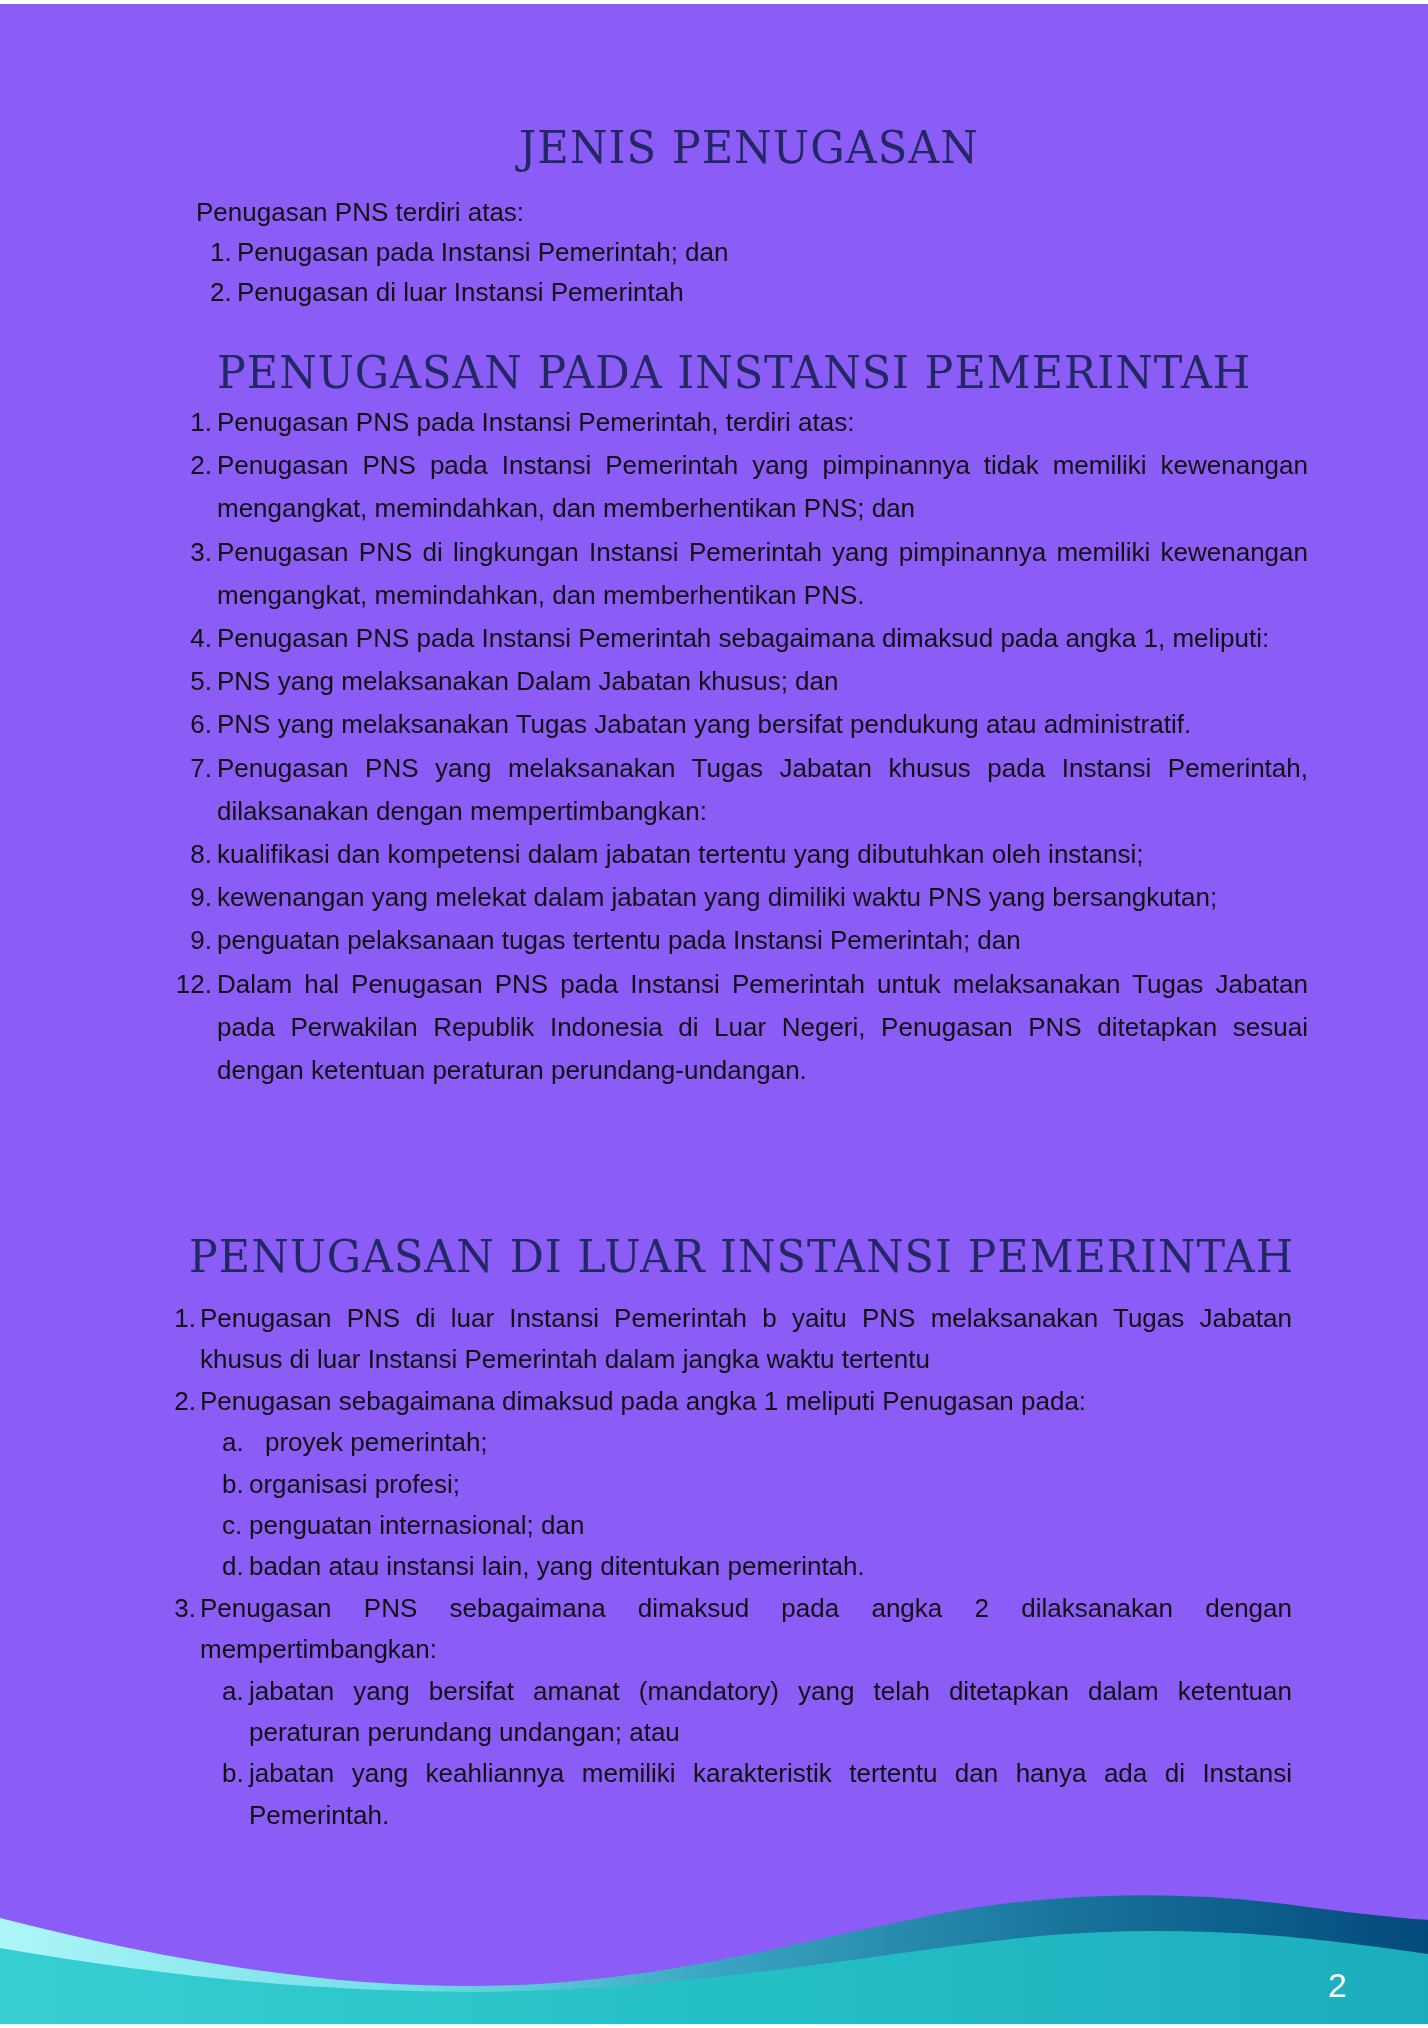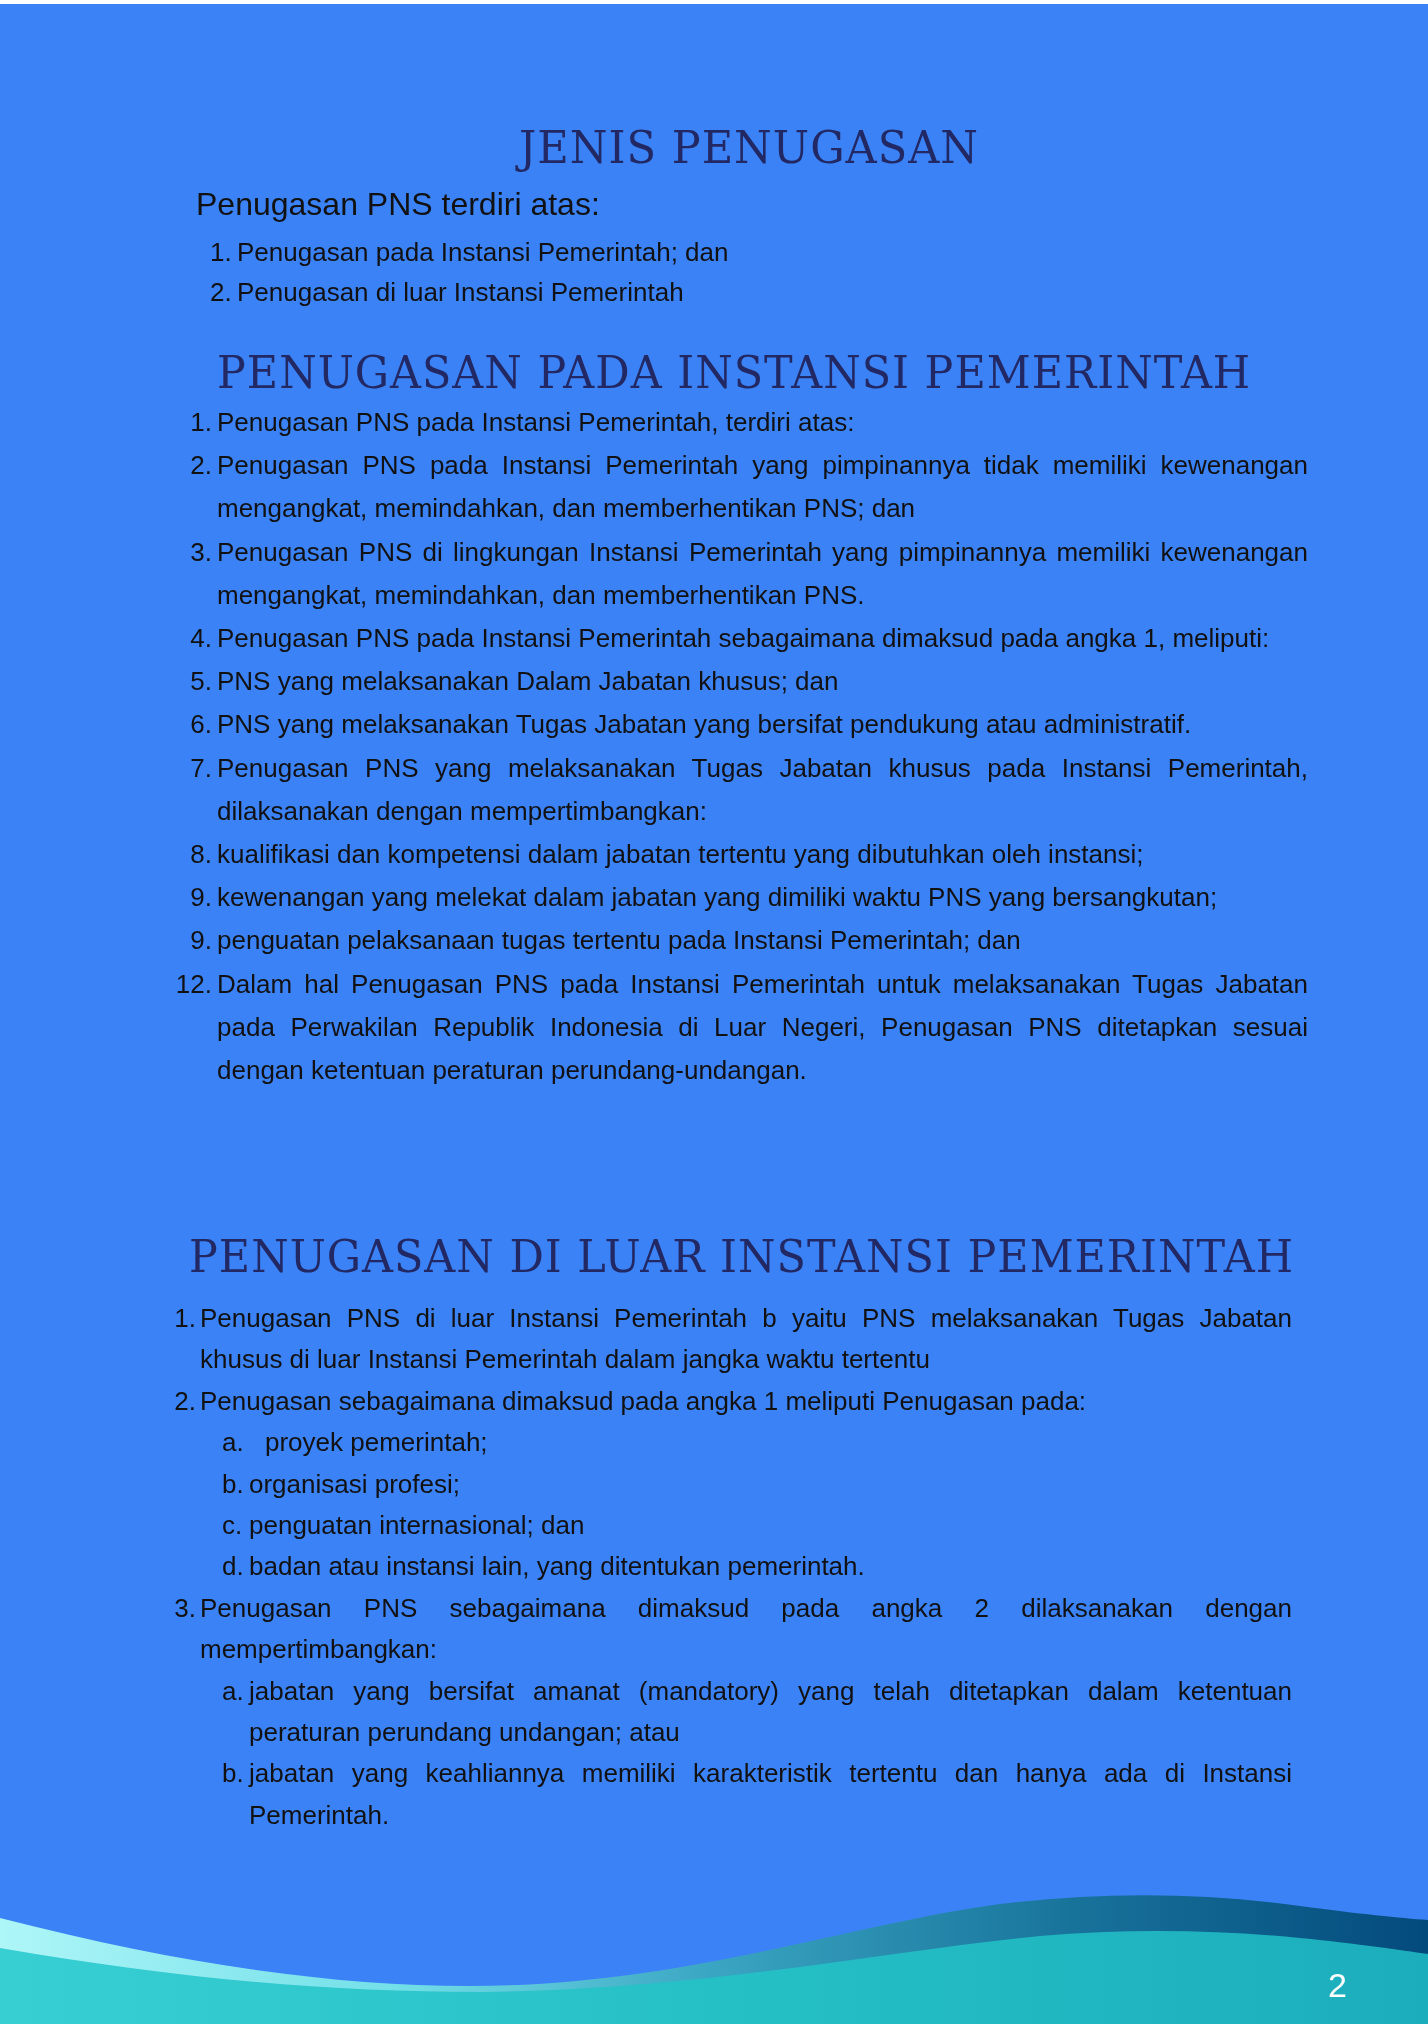--- a/index.html
+++ b/index.html
@@ -4,38 +4,38 @@
 <style>
   html, body { margin: 0; padding: 0; }
   body {
     width: 1428px; height: 2028px; position: relative; overflow: hidden;
     background: #ffffff;
     font-family: "Liberation Sans", sans-serif;
     color: #111111;
   }
   .page {
     position: absolute; left: 0; top: 4px; width: 1428px; height: 2020px;
-    background: #3b82f6; overflow: hidden;
+    background: #8b5cf6; overflow: hidden;
   }
   .heading {
     position: absolute;
     font-family: "DejaVu Serif", "Liberation Serif", serif;
     color: #222863;
     font-weight: normal;
     margin: 0;
     white-space: nowrap;
     letter-spacing: 1px;
     transform-origin: left top;
   }
   .h-jenis { left: 519px; top: 118px; font-size: 44px; transform: scaleX(0.98); }
   .h-pada  { left: 217px; top: 343px; font-size: 44px; transform: scaleX(0.975); }
   .h-luar  { left: 189px; top: 1227px; font-size: 44px; transform: scaleX(0.975); }
 
   .block { position: absolute; font-size: 26px; }
-  .intro { position: absolute; left: 196px; top: 180px; font-size: 32px; line-height: 40px; white-space: nowrap; }
+  .intro { position: absolute; left: 196px; top: 188px; font-size: 26px; line-height: 40px; white-space: nowrap; }
 
   ol.list { list-style: none; margin: 0; padding: 0; }
   ol.list li { position: relative; }
   .num {
     position: absolute; top: 0; text-align: right; white-space: nowrap;
   }
   .txt { display: block; text-align: justify; text-align-last: left; }
 
   
   .s1 { left: 210px; top: 228px; width: 700px; line-height: 40px; }

